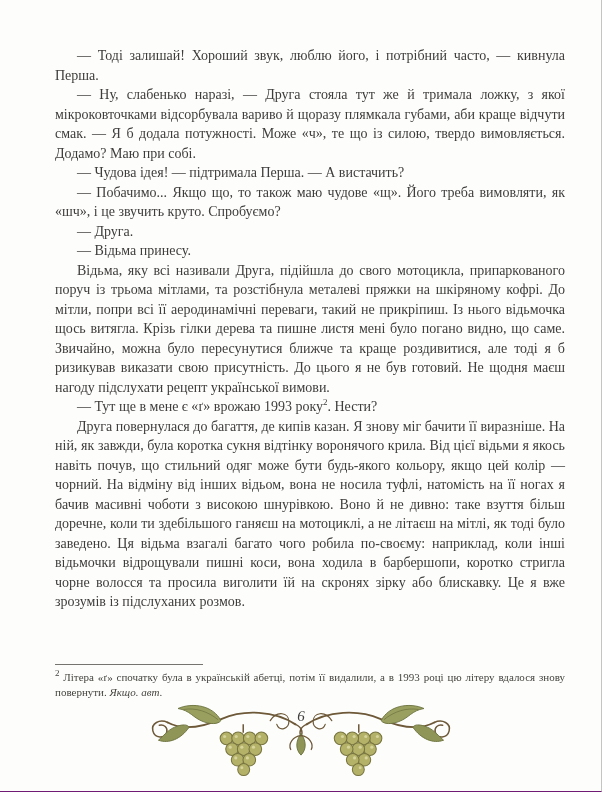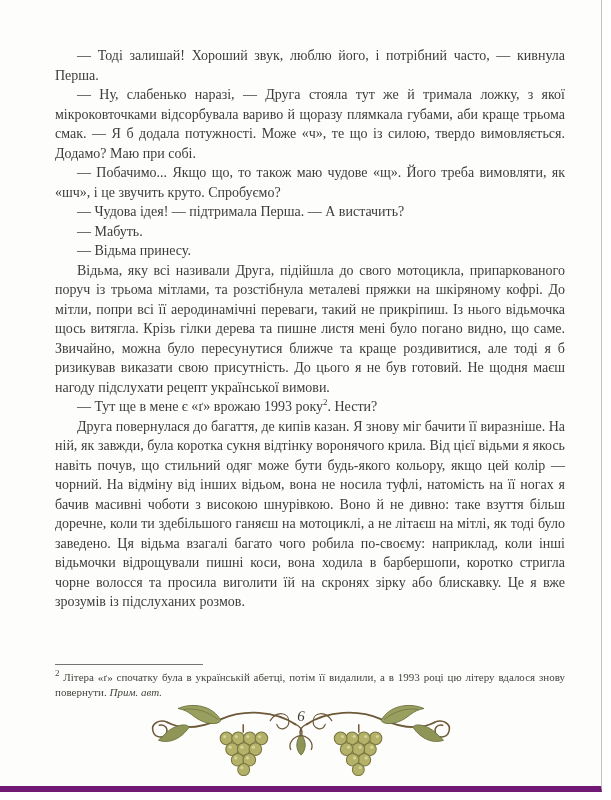--- a/index.html
+++ b/index.html
@@ -6,21 +6,21 @@
   html, body { background:#ffffff; }
   body {
     width:611px; height:800px; position:relative; overflow:hidden;
     font-family:"Liberation Serif","DejaVu Serif",serif;
   }
   .sheet {
     position:absolute; left:0; top:0;
     width:602px; height:792px;
     background:#fdfdfc;
     border-right:1px solid #c4c4c4;
-    border-bottom:6px solid #701a75;
+    border-bottom:1px solid #701a75;
   }
   .text-block {
     position:absolute; left:55px; top:46px; width:510px;
     color:#3e3d3b; font-size:14px; line-height:19.5px;
     text-align:justify;
   }
   .para { text-indent:22px; }
   .para sup, .footnote sup {
     font-size:9px; line-height:0; vertical-align:super;
   }
@@ -44,33 +44,33 @@
   }
   .vine { display:block; margin:2px auto 0; }
 </style>
 </head>
 <body>
 
 <div class="sheet">
 
   <div class="text-block">
       <p class="para">— Тоді залишай! Хороший звук, люблю його, і потрібний часто, — кивнула Перша.</p>
-      <p class="para">— Ну, слабенько наразі, — Друга стояла тут же й тримала ложку, з якої мікроковточками відсорбувала вариво й щоразу плямкала губами, аби краще трьома смак. — Я б додала потужності. Може «ч», те що із силою, твердо вимовляється. Додамо? Маю при собі.</p>
+      <p class="para">— Ну, слабенько наразі, — Друга стояла тут же й тримала ложку, з якої мікроковточками відсорбувала вариво й щоразу плямкала губами, аби краще відчути смак. — Я б додала потужності. Може «ч», те що із силою, твердо вимовляється. Додамо? Маю при собі.</p>
+      <p class="para">— Чудова ідея! — підтримала Перша. — А вистачить?</p>
       <p class="para">— Побачимо... Якщо що, то також маю чудове «щ». Його треба вимовляти, як «шч», і це звучить круто. Спробуємо?</p>
-      <p class="para">— Чудова ідея! — підтримала Перша. — А вистачить?</p>
-      <p class="para">— Мабуть.</p>
+      <p class="para">— Друга.</p>
       <p class="para">— Відьма принесу.</p>
       <p class="para">Відьма, яку всі називали Друга, підійшла до свого мотоцикла, припаркованого поруч із трьома мітлами, та розстібнула металеві пряжки на шкіряному кофрі. До мітли, попри всі її аеродинамічні переваги, такий не прикріпиш. Із нього відьмочка щось витягла. Крізь гілки дерева та пишне листя мені було погано видно, що саме. Звичайно, можна було пересунутися ближче та краще роздивитися, але тоді я б ризикував виказати свою присутність. До цього я не був готовий. Не щодня маєш нагоду підслухати рецепт української вимови.</p>
       <p class="para">— Тут ще в мене є «ґ» врожаю 1993 року<sup>2</sup>. Нести?</p>
       <p class="para">Друга повернулася до багаття, де кипів казан. Я знову міг бачити її виразніше. На ній, як завжди, була коротка сукня відтінку воронячого крила. Від цієї відьми я якось навіть почув, що стильний одяг може бути будь-якого кольору, якщо цей колір — чорний. На відміну від інших відьом, вона не носила туфлі, натомість на її ногах я бачив масивні чоботи з високою шнурівкою. Воно й не дивно: таке взуття більш доречне, коли ти здебільшого ганяєш на мотоциклі, а не літаєш на мітлі, як тоді було заведено. Ця відьма взагалі багато чого робила по-своєму: наприклад, коли інші відьмочки відрощували пишні коси, вона ходила в барбершопи, коротко стригла чорне волосся та просила виголити їй на скронях зірку або блискавку. Це я вже зрозумів із підслуханих розмов.</p>
     </div>
 
   <div class="footnote-area">
     <div class="footnote-rule"></div>
-    <p class="footnote"><sup>2</sup><span> Літера «ґ» спочатку була в українській абетці, потім її видалили, а в 1993 році цю літеру вдалося знову повернути. </span><i>Прим. авт.</i></p>
+    <p class="footnote"><sup>2</sup><span> Літера «ґ» спочатку була в українській абетці, потім її видалили, а в 1993 році цю літеру вдалося знову повернути. </span><i>Якщо. авт.</i></p>
   </div>
 
   <div class="footer">
     <div class="page-number">6</div>
 
     <svg class="vine" viewBox="0 0 360 88" width="336" height="82" aria-hidden="true">
       <defs>
         <g id="halfvine">
           <path d="M174,24 C152,9 118,8 95,18 C72,28 52,30 37,22" fill="none" stroke="#6d5837" stroke-width="2" stroke-linecap="round"></path>
           <path d="M37,22 c-9,-4 -18,1 -16,9 c2,8 13,9 15,1 c1,-5 -3,-8 -8,-7" fill="none" stroke="#6d5837" stroke-width="1.6" stroke-linecap="round"></path>

